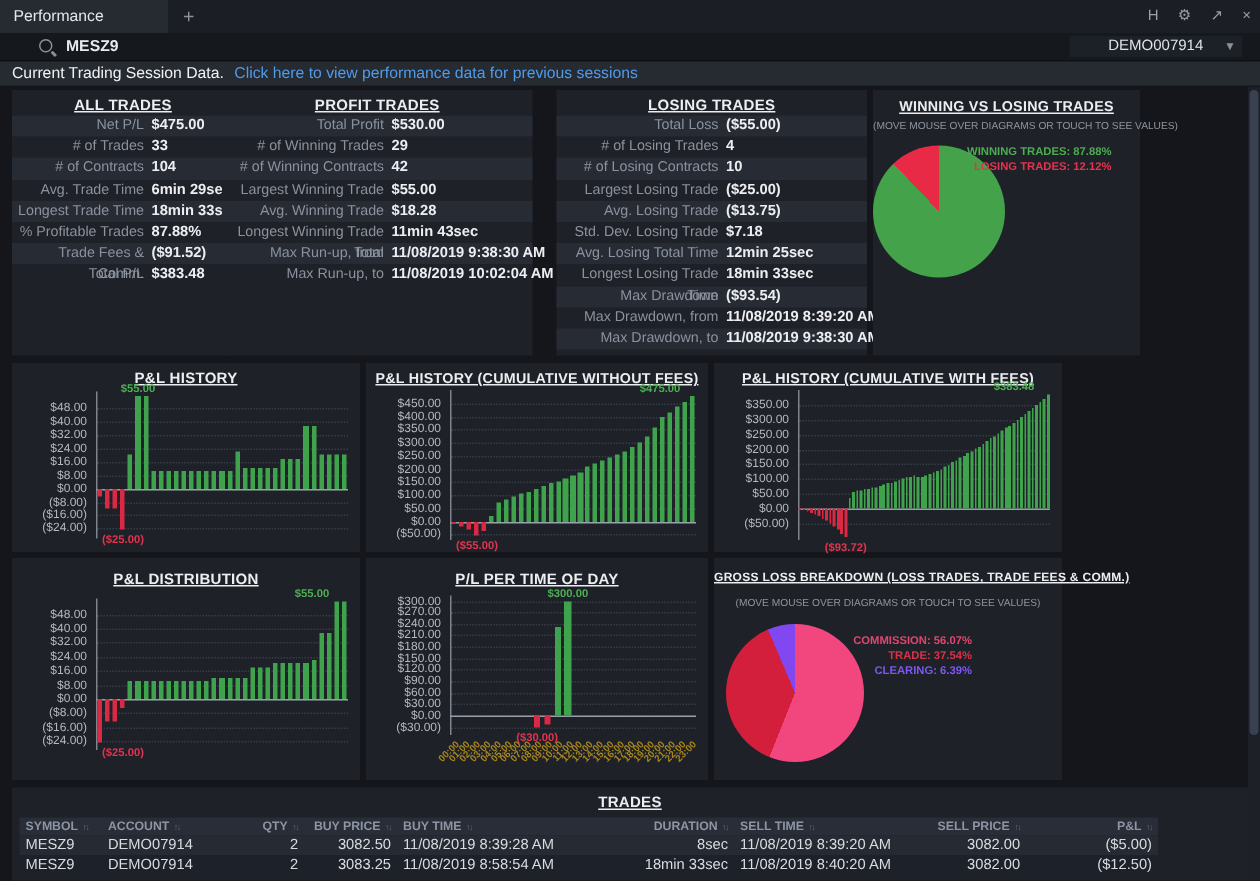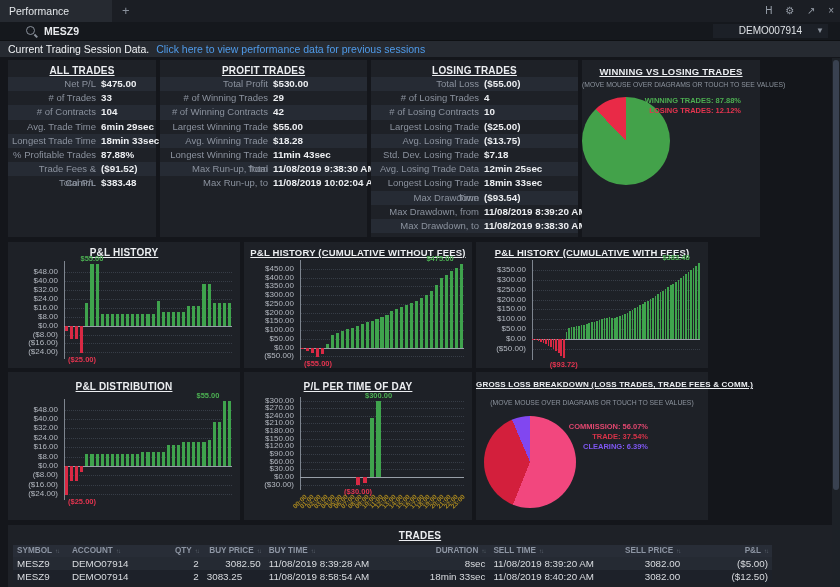--- a/index.html
+++ b/index.html
@@ -116,21 +116,21 @@
       <div class="srow">
         <span class="slbl" style="width:88px">Trade Fees &amp; Comm.</span>
         <span class="sval">($91.52)</span>
       </div>
       <div class="srow">
         <span class="slbl" style="width:88px">Total P/L</span>
         <span class="sval">$383.48</span>
       </div>
     </div>
 </div>
-<div class="panel" style="left:160px;top:60px;width:207px;height:177px">
+<div class="panel" style="left:148px;top:60px;width:207px;height:177px">
   <div class="ptitle" style="top:5px">PROFIT TRADES</div>
   <div class="stats">
       <div class="srow">
         <span class="slbl" style="width:108px">Total Profit</span>
         <span class="sval">$530.00</span>
       </div>
       <div class="srow">
         <span class="slbl" style="width:108px"># of Winning Trades</span>
         <span class="sval">29</span>
       </div>
@@ -181,21 +181,21 @@
       </div>
       <div class="srow">
         <span class="slbl" style="width:108px">Avg. Losing Trade</span>
         <span class="sval">($13.75)</span>
       </div>
       <div class="srow">
         <span class="slbl" style="width:108px">Std. Dev. Losing Trade</span>
         <span class="sval">$7.18</span>
       </div>
       <div class="srow">
-        <span class="slbl" style="width:108px">Avg. Losing Trade Data</span>
+        <span class="slbl" style="width:108px">Avg. Losing Total Time</span>
         <span class="sval">12min 25sec</span>
       </div>
       <div class="srow">
         <span class="slbl" style="width:108px">Longest Losing Trade Time</span>
         <span class="sval">18min 33sec</span>
       </div>
       <div class="srow">
         <span class="slbl" style="width:108px">Max Drawdown</span>
         <span class="sval">($93.54)</span>
       </div>
@@ -595,21 +595,21 @@
         <span class="tcell" style="width:120px;text-align:left">11/08/2019 8:39:28 AM</span>
         <span class="tcell" style="width:105px;text-align:right">8sec</span>
         <span class="tcell" style="width:125px;text-align:left">11/08/2019 8:39:20 AM</span>
         <span class="tcell" style="width:70px;text-align:right">3082.00</span>
         <span class="tcell" style="width:88px;text-align:right">($5.00)</span>
       </div>
       <div class="trow r1">
         <span class="tcell" style="width:55px;text-align:left">MESZ9</span>
         <span class="tcell" style="width:90px;text-align:left">DEMO07914</span>
         <span class="tcell" style="width:45px;text-align:right">2</span>
-        <span class="tcell" style="width:62px;text-align:left">3083.25</span>
+        <span class="tcell" style="width:62px;text-align:right">3083.25</span>
         <span class="tcell" style="width:120px;text-align:left">11/08/2019 8:58:54 AM</span>
         <span class="tcell" style="width:105px;text-align:right">18min 33sec</span>
         <span class="tcell" style="width:125px;text-align:left">11/08/2019 8:40:20 AM</span>
         <span class="tcell" style="width:70px;text-align:right">3082.00</span>
         <span class="tcell" style="width:88px;text-align:right">($12.50)</span>
       </div>
     </div>
 </div>
 
 <div class="scrollbar">

